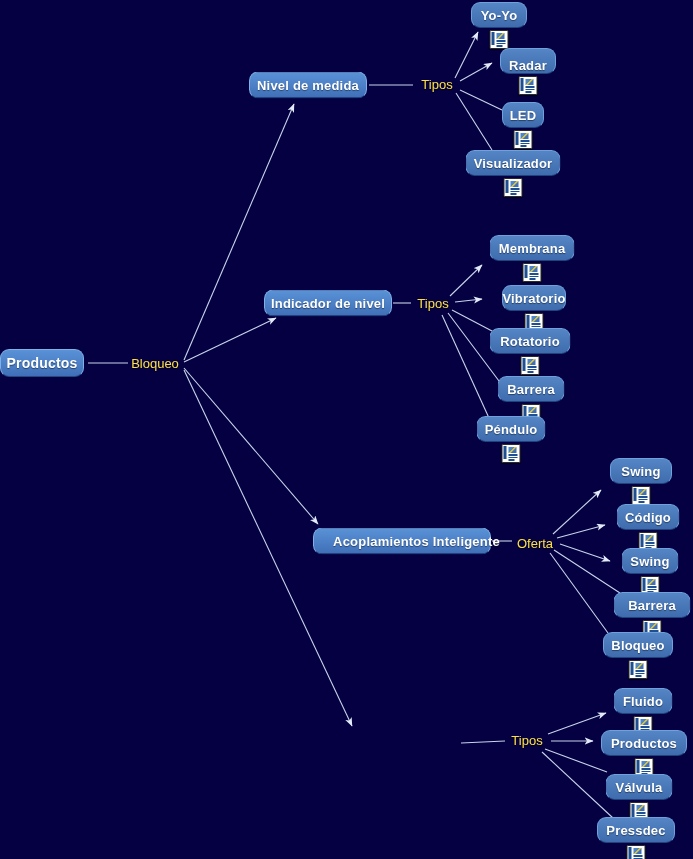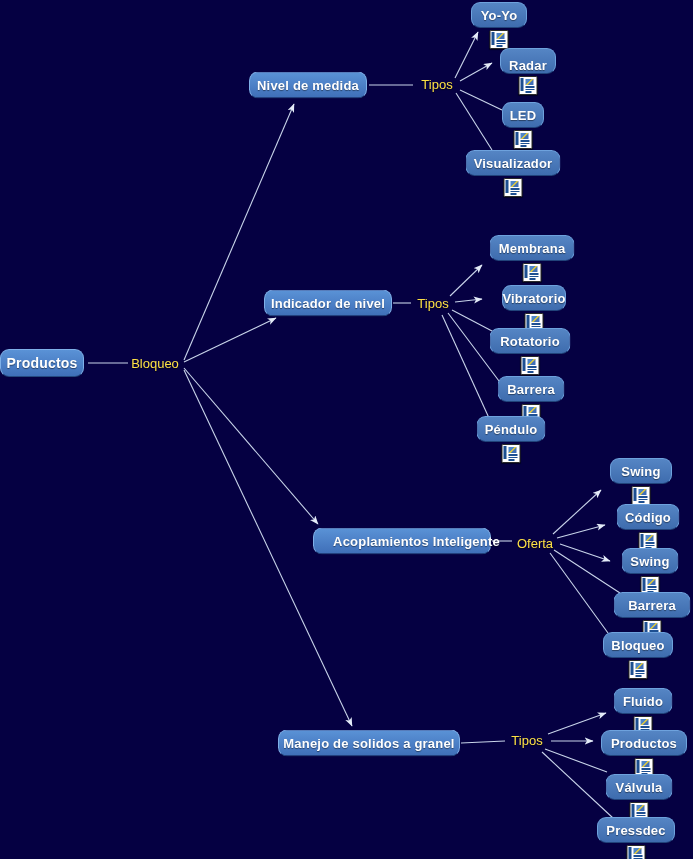--- a/index.html
+++ b/index.html
@@ -324,23 +324,20 @@
     <span>Bloqueo</span>
   </div>
   <div class="doc-icon" style="left:638px; top:660px;">
     <i class="bar-l"></i>
       <i class="thumb"></i>
       <i class="ln1"></i>
       <i class="ln2"></i>
       <i class="ln3"></i>
   </div>
 
-  <div class="node branch" style="left:369px; top:743px; width:182px;">
-    <span>Manejo de solidos a granel</span>
-  </div>
 
   <div class="node leaf" style="left:643px; top:701px; width:59px;">
     <span>Fluido</span>
   </div>
   <div class="doc-icon" style="left:643px; top:716px;">
     <i class="bar-l"></i>
       <i class="thumb"></i>
       <i class="ln1"></i>
       <i class="ln2"></i>
       <i class="ln3"></i>

